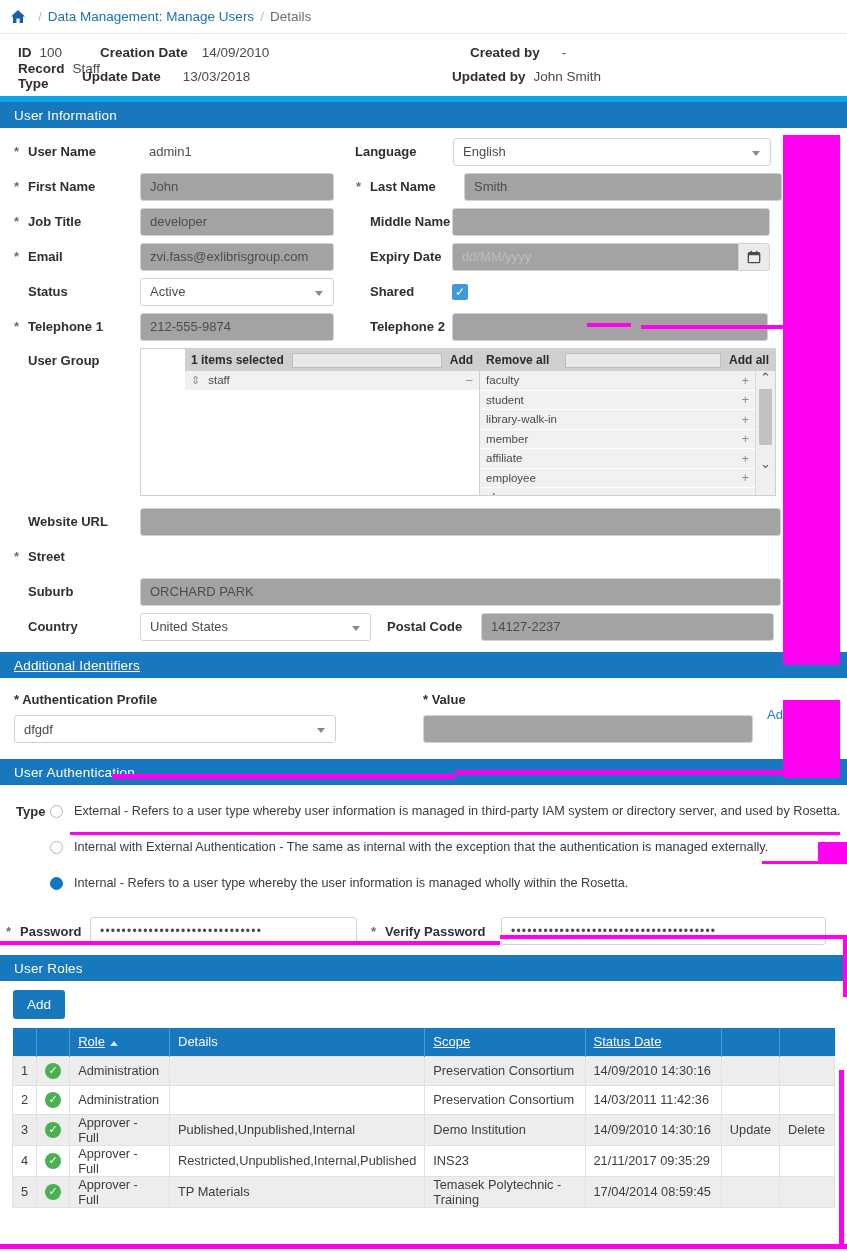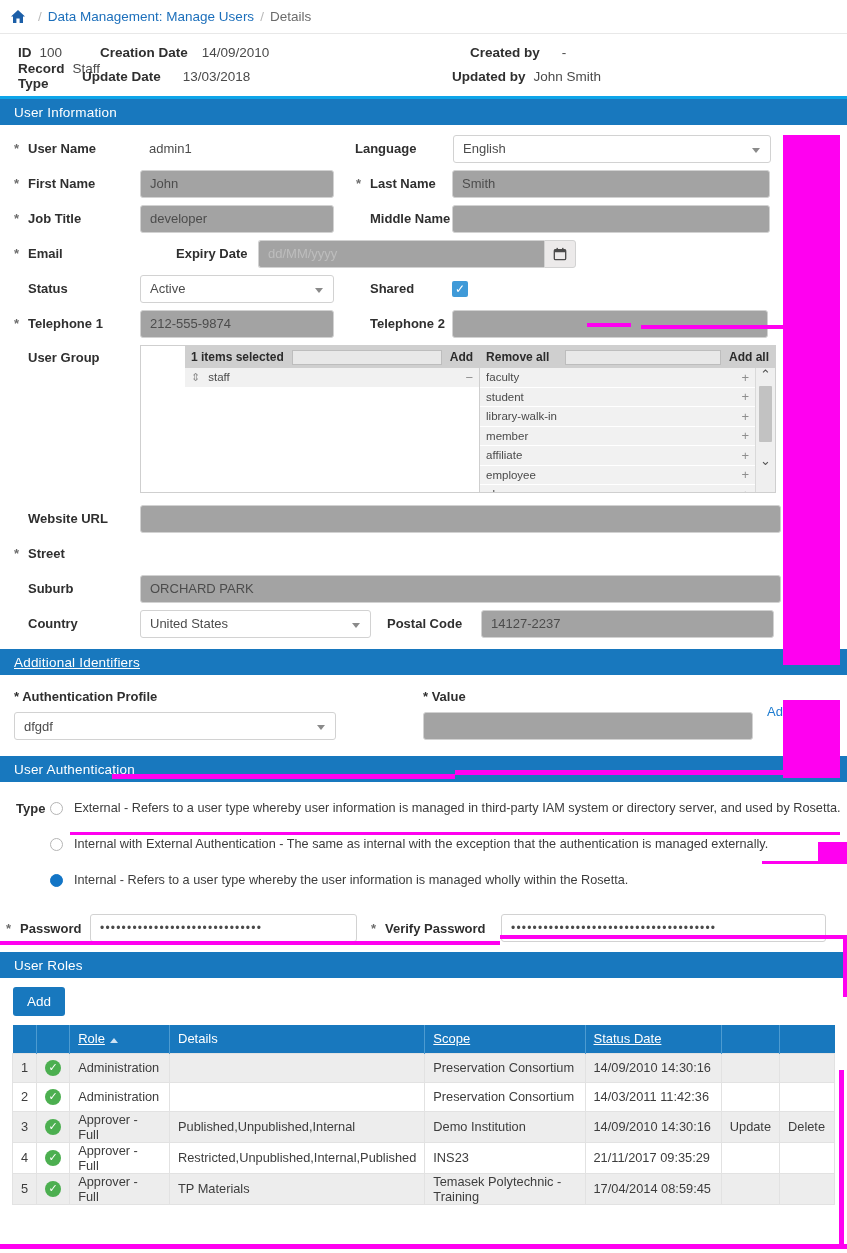--- a/index.html
+++ b/index.html
@@ -23,21 +23,21 @@
     border-bottom: 1px solid #e8e8e8;
   }
   .home-icon { width: 16px; height: 15px; display:inline-block; margin-right: 6px; }
   .crumb-sep { color: #b9b9b9; margin: 0 6px; }
   .crumb-link { color: #1c6fbb; }
   .crumb-current { color: #6b6b6b; }
 
   
   .meta {
     padding: 6px 0 8px 0;
-    border-bottom: 3px solid #0ea5e9;
+    border-bottom: 6px solid #0ea5e9;
   }
   .meta-row { display: flex; height: 24px; align-items: center; }
   .meta-cell { display: flex; align-items: baseline; }
   .m1 { width: 100px; padding-left: 18px; }
   .m2 { width: 200px; }
   .m3 { width: 230px; }
   .meta-lbl { font-weight: bold; color: #2f2f2f; font-size: 13.5px; }
   .meta-val { color: #4a4a4a; font-size: 13.5px; }
   .meta-cell .meta-val { margin-left: 8px; }
   .meta-cell.wide .meta-val { margin-left: 14px; }
@@ -311,41 +311,42 @@
   <div class="frow">
     <div class="lbl lblL">
       <span class="req">*</span>
       <span>First Name</span>
     </div>
     <input class="txt" style="width: 194px;" value="John">
     <div class="lbl lblR" style="width:118px;padding-left:22px">
       <span class="req">*</span>
       <span>Last Name</span>
     </div>
-    <input class="txt" style="width: 318px;" value="Smith">
+    <input class="txt" style="width: 318px; margin-left: 12px;" value="Smith">
   </div>
 
   <div class="frow">
     <div class="lbl lblL">
       <span class="req">*</span>
       <span>Job Title</span>
     </div>
     <input class="txt" style="width: 194px;" value="developer">
     <div class="lbl lblR" style="width:118px;padding-left:22px">
       <span class="noreq"></span>
       <span>Middle Name</span>
     </div>
     <input class="txt" style="width: 318px;" value="">
   </div>
 
   <div class="frow">
     <div class="lbl lblL">
       <span class="req">*</span>
       <span>Email</span>
     </div>
+    <input class="txt" style="width: 194px;" value="zvi.fass@exlibrisgroup.com">
     <div class="lbl lblR" style="width:118px;padding-left:22px">
       <span class="noreq"></span>
       <span>Expiry Date</span>
     </div>
     <div class="date-wrap">
       <input class="txt" style="width: 286px;" placeholder="dd/MM/yyyy">
       <div class="cal-btn">
         <svg viewBox="0 0 16 16" width="14" height="14">
           <rect x="1.5" y="3" width="13" height="11.5" rx="1.4" fill="none" stroke="#4a4a4a" stroke-width="1.5"></rect>
           <rect x="1.5" y="3" width="13" height="3" fill="#4a4a4a"></rect>

